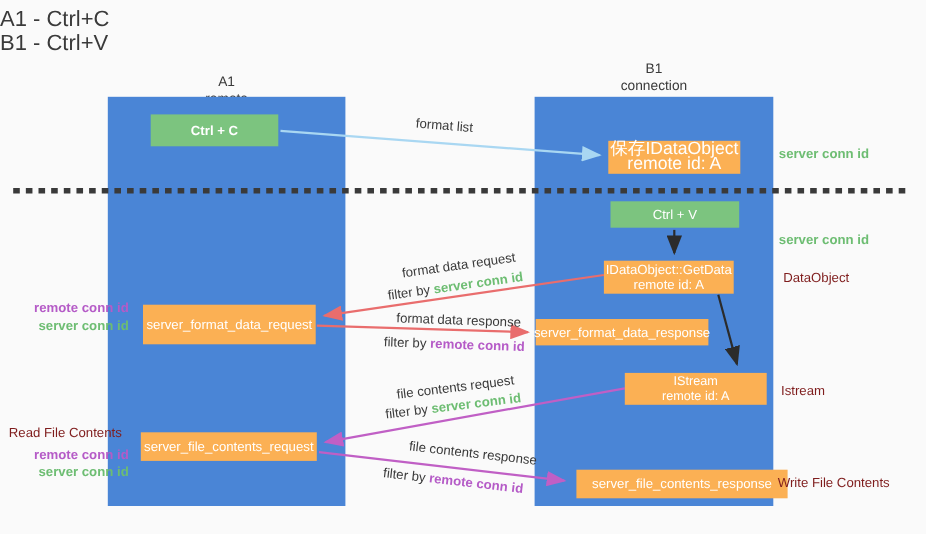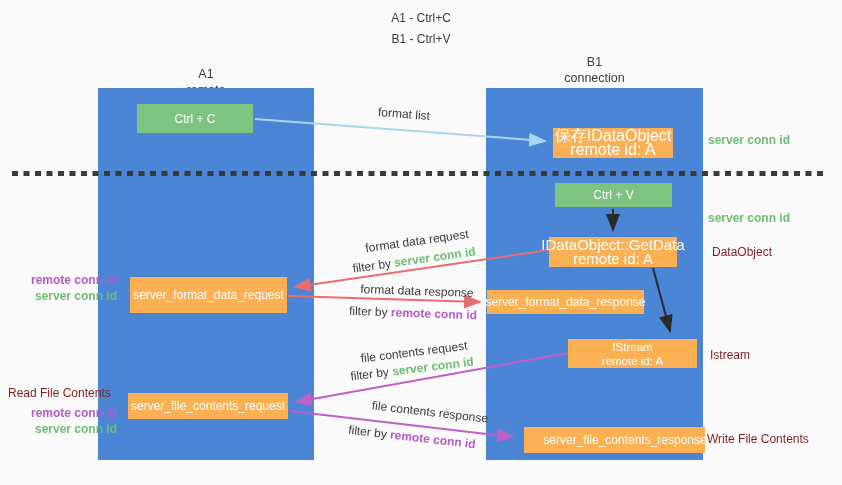--- a/index.html
+++ b/index.html
@@ -1,43 +1,43 @@
 <!DOCTYPE html>
 <html><head>
 <meta charset="utf-8">
 <style>
   html,body{margin:0;padding:0;}
   body{font-family:"Liberation Sans","DejaVu Sans",sans-serif;background:#fafafa;}
   #canvas{position:relative;width:842px;height:485px;background:#fafafa;overflow:hidden;}
 
-  .title{position:absolute;top:8px;left:0;width:100%;text-align:center;
-         font-size:12px;line-height:21px;color:#3a3a3a;}
+  .title{position:absolute;top:8px;left:0;width:100%;text-align:left;
+         font-size:20px;line-height:21px;color:#3a3a3a;}
   .col-header{position:absolute;text-align:center;font-size:12.5px;line-height:16px;color:#3a3a3a;}
   .col-header.a1{left:98px;top:54px;width:216px;margin-top:12px;}
   .col-header.b1{left:486px;top:54px;width:217px;}
 
   .column{position:absolute;top:88px;height:372px;background:#4a85d6;}
   .column.a1{left:98px;width:216px;}
   .column.b1{left:486px;width:217px;}
 
   .box{position:absolute;display:flex;flex-direction:column;align-items:center;
        justify-content:center;color:#ffffff;font-size:12px;line-height:14px;
        text-align:center;white-space:nowrap;}
   .box.green{background:#7cc47f;}
   .box.orange{background:#fbb054;}
 
-  .b-ctrl-c{left:137px;top:104px;width:116px;height:29px;}
+  .b-ctrl-c{left:137px;top:104px;width:116px;height:29px;font-weight:bold;}
   .b-save{left:553px;top:128px;width:120px;height:30px;font-size:16px;}
   .b-ctrl-v{left:555px;top:183px;width:117px;height:24px;}
-  .b-getdata{left:549px;top:237px;width:128px;height:30px;font-size:15px;}
+  .b-getdata{left:549px;top:237px;width:118px;height:30px;font-size:12px;}
   .b-fmt-req{left:130px;top:277px;width:157px;height:36px;}
   .b-fmt-res{left:487px;top:290px;width:157px;height:24px;}
   .b-istream{left:568px;top:339px;width:129px;height:29px;font-size:11.5px;}
   .b-file-req{left:128px;top:393px;width:160px;height:26px;}
-  .b-file-res{left:524px;top:427px;width:160px;height:26px;padding-left:21px;}
+  .b-file-res{left:524px;top:427px;width:192px;height:26px;}
 
   svg.overlay{position:absolute;left:0;top:0;pointer-events:none;}
 
   .mid-label{position:absolute;font-size:12px;color:#3a3a3a;white-space:nowrap;
              transform:translate(-50%,-50%) rotate(var(--r,0deg));}
   .hl-green{color:#6dbd72;font-weight:bold;}
   .hl-purple{color:#b55bc7;font-weight:bold;}
 
   .side-label{position:absolute;font-size:12px;color:#7f1d1d;white-space:nowrap;}
   .side-group{position:absolute;font-size:12px;font-weight:bold;line-height:15.5px;

